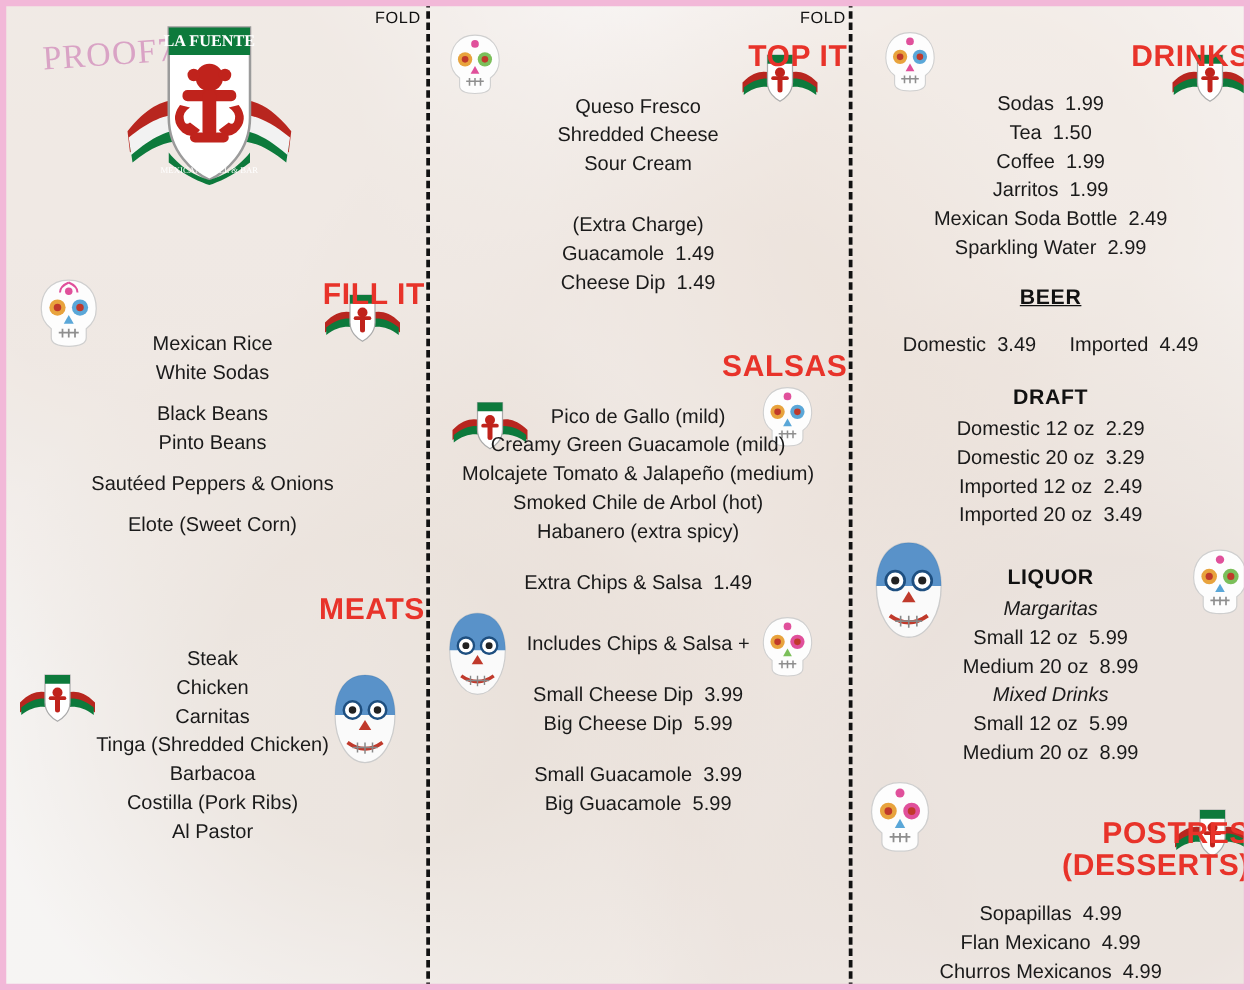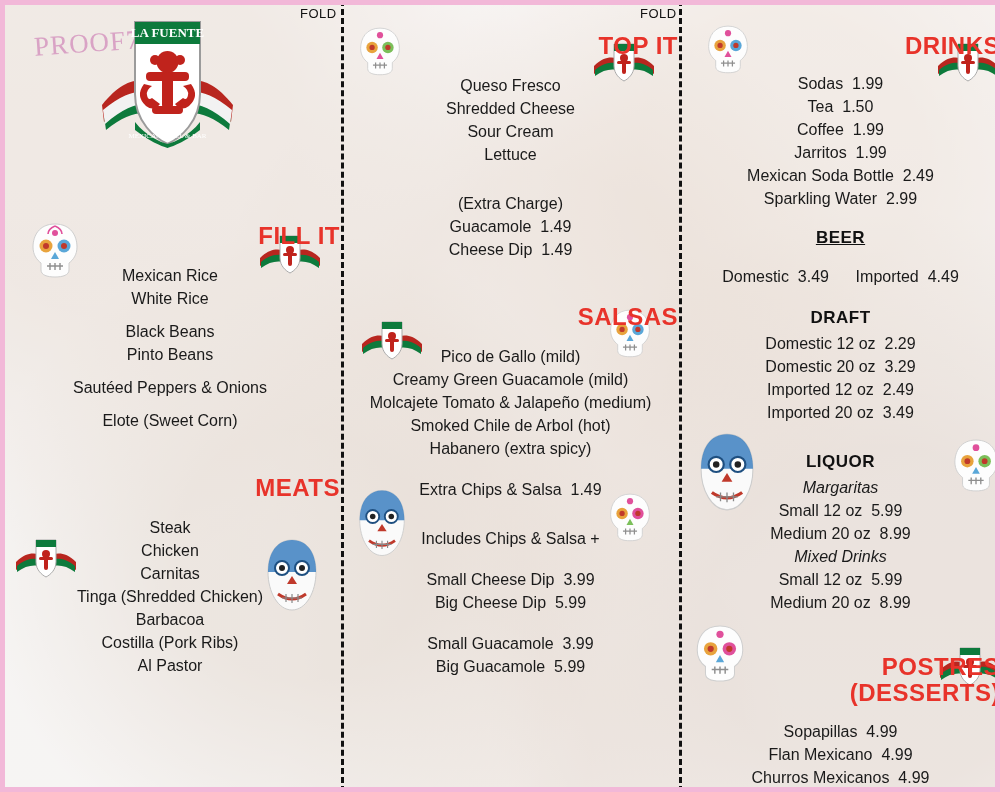--- a/index.html
+++ b/index.html
@@ -343,21 +343,21 @@
       <rect x="25" y="21" width="14" height="3" rx="1.5"></rect>
       <rect x="30" y="21" width="4" height="13" rx="2"></rect>
     </g>
   </svg>
 </div>
 
 <div class="col col1">
   <div class="heading h-main" style="margin-top:222px;">FILL IT</div>
   <div style="margin-top:14px;">
     <div class="line">Mexican Rice</div>
-    <div class="line">White Rice</div>
+    <div class="line">White Sodas</div>
     <div class="gap-s"></div>
     <div class="line">Black Beans</div>
     <div class="line">Pinto Beans</div>
     <div class="gap-s"></div>
     <div class="line">Sautéed Peppers &amp; Onions</div>
     <div class="gap-s"></div>
     <div class="line">Elote (Sweet Corn)</div>
   </div>
 
   <div class="heading h-main" style="margin-top:42px;">MEATS</div>
@@ -371,21 +371,20 @@
     <div class="line">Al Pastor</div>
   </div>
 </div>
 
 <div class="col col2">
   <div class="heading h-main" style="margin-top:32px;">TOP IT</div>
   <div style="margin-top:14px;">
     <div class="line">Queso Fresco</div>
     <div class="line">Shredded Cheese</div>
     <div class="line">Sour Cream</div>
-    <div class="line">Lettuce</div>
     <div class="gap-l"></div>
     <div class="line">(Extra Charge)</div>
     <div class="line">Guacamole  1.49</div>
     <div class="line">Cheese Dip  1.49</div>
   </div>
 
   <div class="heading h-main" style="margin-top:42px;">SALSAS</div>
   <div style="margin-top:14px;">
     <div class="line">Pico de Gallo (mild)</div>
     <div class="line">Creamy Green Guacamole (mild)</div>

